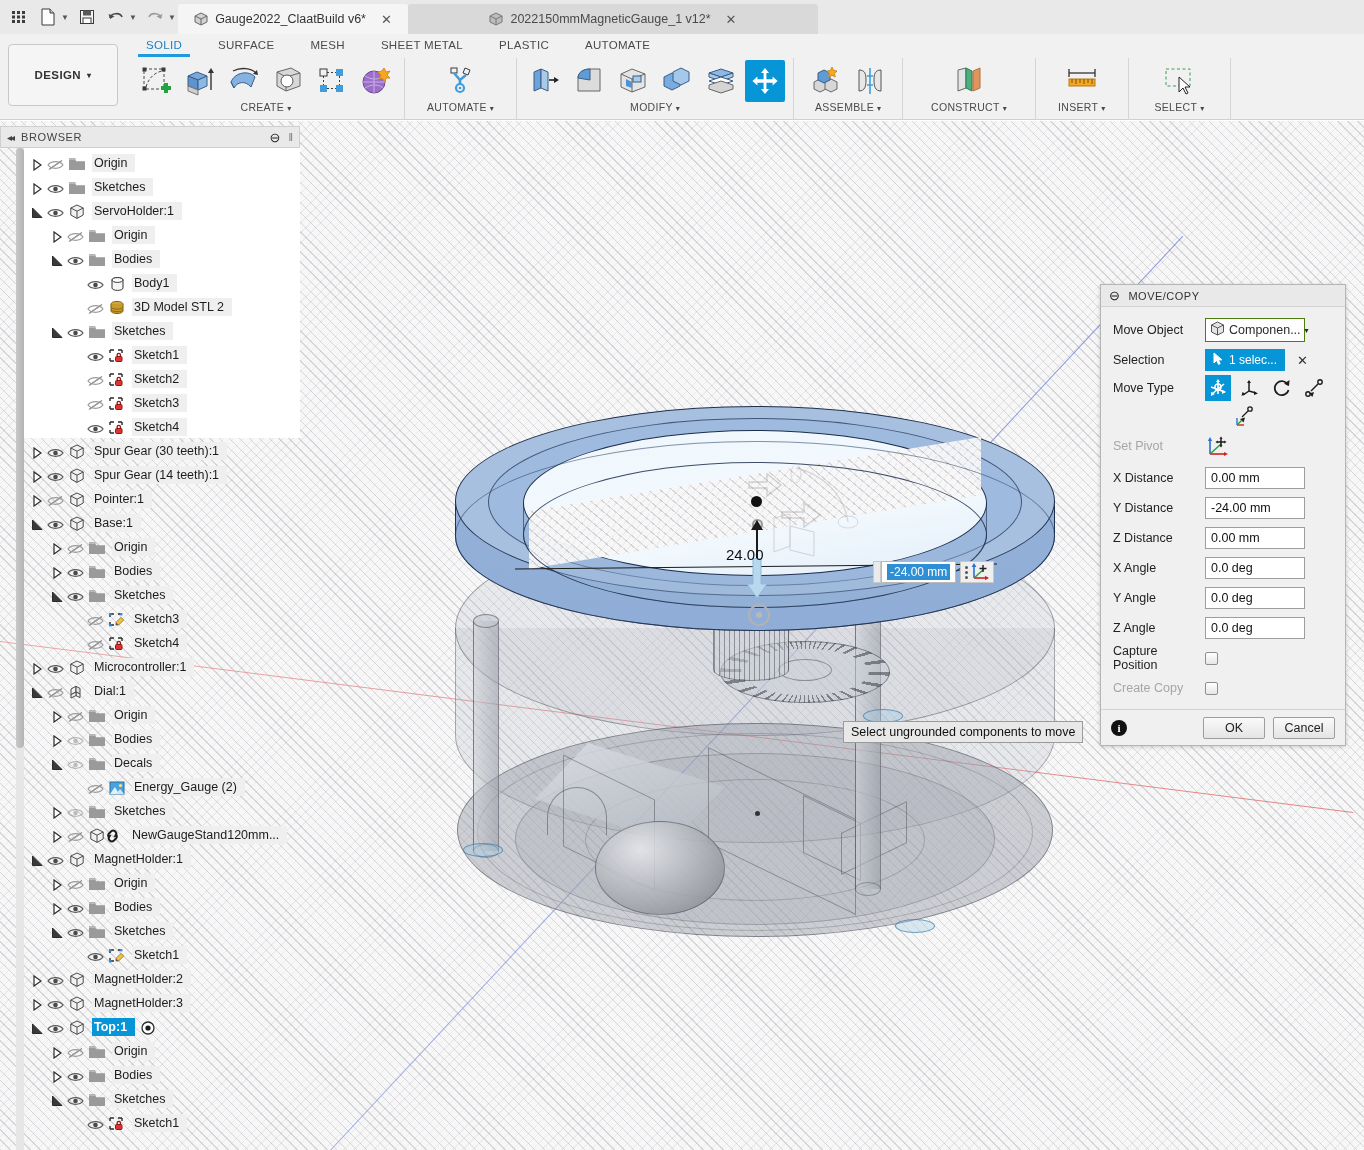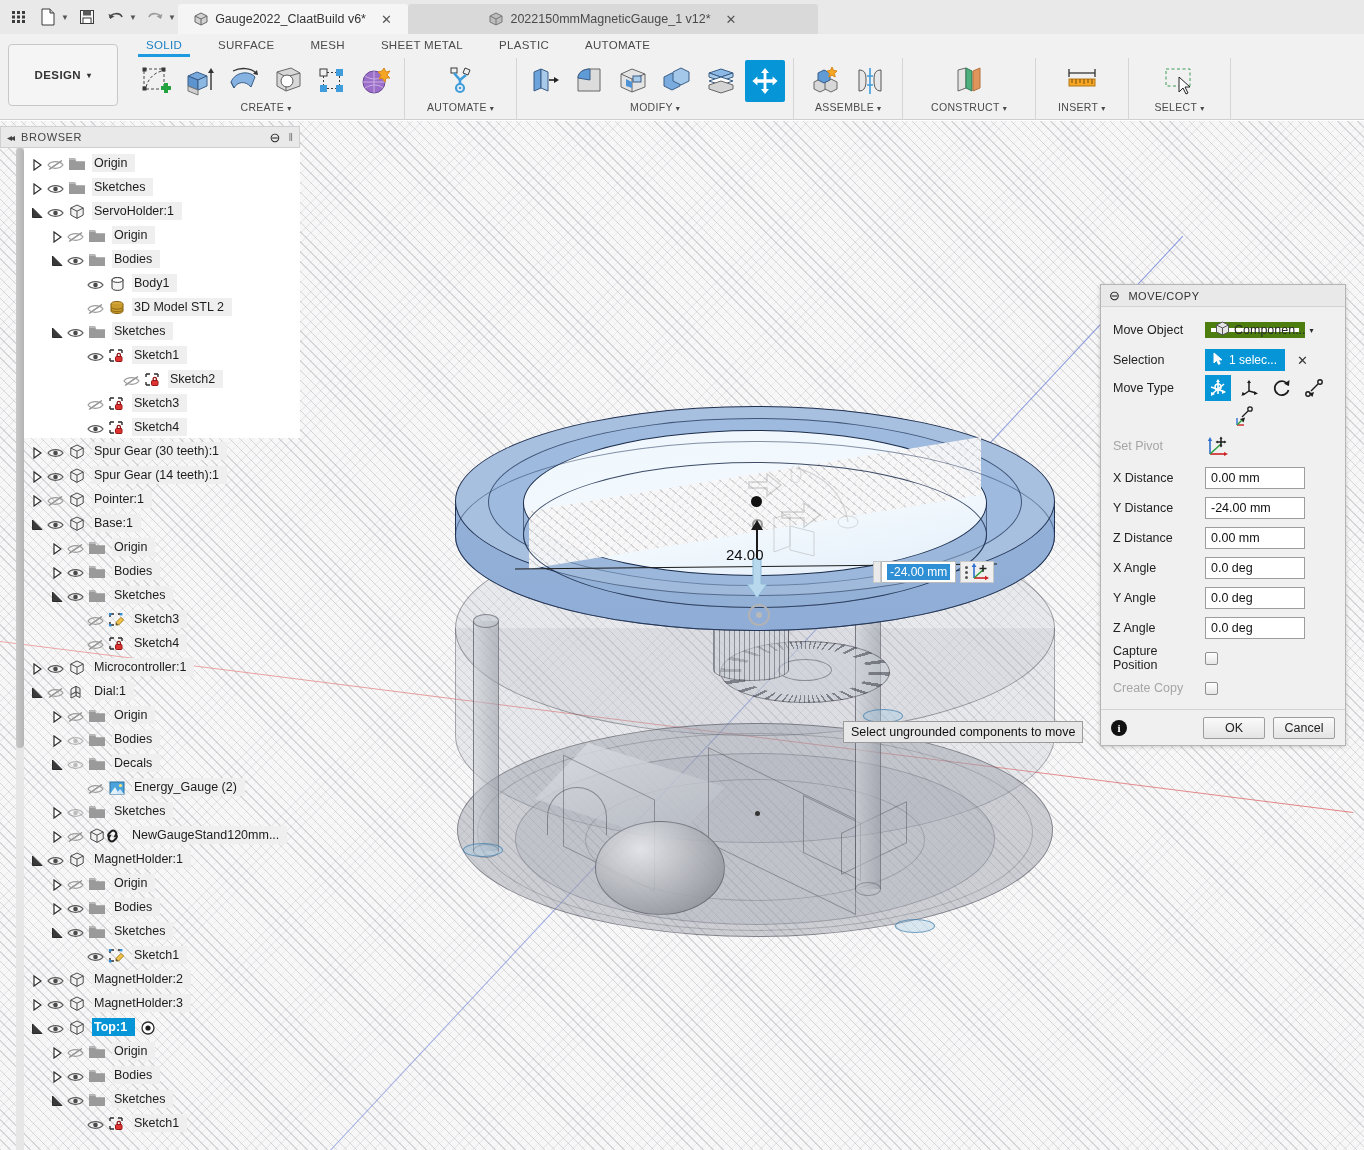--- a/index.html
+++ b/index.html
@@ -349,21 +349,21 @@
   #dlg-body{ padding:8px 10px 6px 12px; }
   .drow{ display:flex; align-items:center; min-height:30px; }
   .dlabel{ width:92px; font-size:12.5px; color:#222; }
   .dlabel.dis{ color:#a6a6a6; }
   .dctl{ flex:1; display:flex; align-items:center; }
   .dinput{
     width:100px; height:22px; background:#fff; border:1px solid #9d9d9d;
     font-size:12.5px; color:#111; padding:2px 5px; display:flex;align-items:center;
   }
   .dcombo{
-    width:100px;height:16px;background:#fff;border:6px solid #4d7c0f;
+    width:100px;height:24px;background:#fff;border:1px solid #4d7c0f;
     display:flex;align-items:center;gap:4px;padding:0 4px; font-size:12.5px;
   }
   .dcombo .cv{ margin-left:auto; font-size:8px; }
   .selbtn{
     height:22px;background:#0696d7;color:#fff;font-size:12px;
     display:flex;align-items:center;gap:5px;padding:0 8px;
   }
   .xbtn{ margin-left:12px; font-size:13px; color:#333; }
   .mtbtn{ width:26px;height:26px;display:flex;align-items:center;justify-content:center;}
   .mtbtn.sel{ background:#0696d7; }
@@ -989,21 +989,21 @@
           </span>
           <span class="ticon">
             <svg width="18" height="16" viewBox="0 0 18 16">
               <path d="M2 2 h4 M2 2 v3 M2 13 v-3 M2 13 h4 M14 2 h-4 M14 2 v3" fill="none" stroke="#2b2b2b" stroke-width="1.4"></path>
               <rect x="7.5" y="8.5" width="6.5" height="5" rx="1" fill="#d33" stroke="#951515"></rect>
               <path d="M9.2 8.5 v-1.6 a1.6 1.6 0 0 1 3.2 0 v1.6" fill="none" stroke="#951515" stroke-width="1.3"></path>
             </svg>
           </span>
           <span class="tlabel">Sketch1</span>
         </div>
-        <div class="trow" style="padding-left: 70px; margin-left: 36px;">
+        <div class="trow" style="padding-left: 70px;">
           <span class="twist"></span>
           <span class="eye">
             <svg width="17" height="12" viewBox="0 0 17 12">
               <path d="M1 6 C4 1.6, 13 1.6, 16 6 C13 10.4, 4 10.4, 1 6 Z" fill="none" stroke="#9b9b9b" stroke-width="1.2"></path>
               <path d="M2 10.5 L15 1.5" stroke="#8a8a8a" stroke-width="1.2"></path>
               <path d="M4 9 L13 3" stroke="#9b9b9b" stroke-width="1.2"></path>
             </svg>
           </span>
           <span class="ticon">
             <svg width="18" height="16" viewBox="0 0 18 16">

